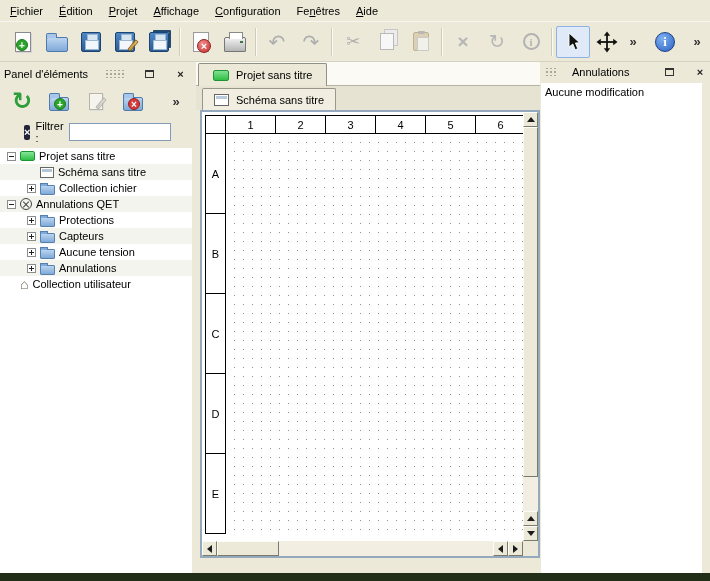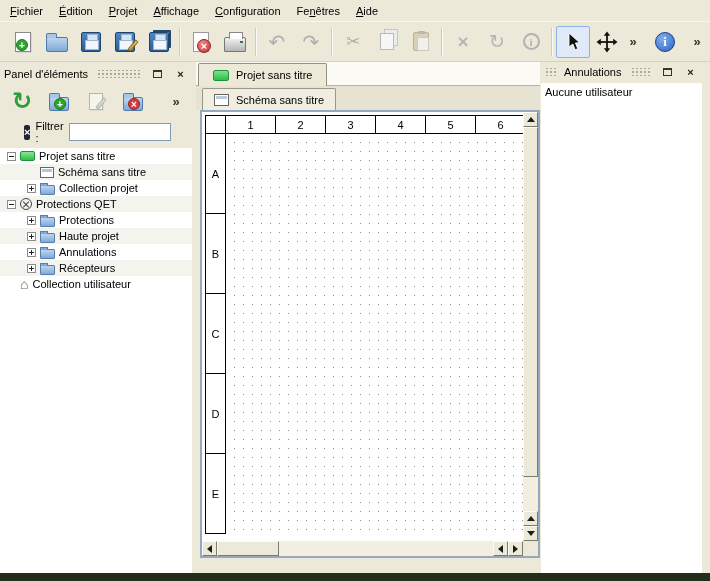--- a/index.html
+++ b/index.html
@@ -54,21 +54,21 @@
   .ic-info::after{content:"i"}
   .ic-info.blue{background:radial-gradient(circle at 35% 30%,#7fb0f0,#2c63c4);border:1px solid #1c3f86;color:#fff;width:20px;height:20px;font-size:13px}
   .ic-close-doc{width:16px;height:20px;background:#fefefe;border:1px solid #9a9a9a;position:relative}
   .badge.bigred{width:14px;height:14px;font-size:11px;line-height:13px;right:-3px;bottom:-2px;background:radial-gradient(circle at 35% 30%,#ef8a8a,#cc2f2f);border:1px solid #8e1f1f}
   .badge.bigred::after{content:"×"}
 
   
   .dock{position:absolute;background:#ece9d8}
   #left-dock{left:0;top:64px;width:192px;bottom:8px}
   #right-dock{left:540px;top:62px;width:162px;bottom:8px}
-  .dock-title{height:16px;display:flex;align-items:center;gap:8px;padding:0 4px;margin-top:2px}
+  .dock-title{height:16px;display:flex;align-items:center;gap:16px;padding:0 4px;margin-top:2px}
   .dock-title .txt{white-space:nowrap}
   .grip{flex:1;height:8px;background-image:radial-gradient(#aca893 1px,transparent 1.2px);background-size:4px 4px;background-position:1px 2px}
   .grip.lead{flex:0 0 12px}
   .dock-btn{width:15px;height:13px;display:flex;align-items:center;justify-content:center;flex:none}
   .float-g{width:9px;height:8px;border:1px solid #333;border-top-width:2px}
   .close-g::after{content:"×";font-size:11px;font-weight:bold;color:#222;line-height:1}
 
   .panel-toolbar{display:flex;align-items:center;gap:9px;padding:5px 8px;height:38px}
   .pt-btn{width:28px;height:28px;display:flex;align-items:center;justify-content:center;position:relative}
   .pt-chev{margin-left:auto;width:16px}
@@ -289,46 +289,46 @@
       <span class="t-label">Projet sans titre</span>
     </div>
     <div class="tree-row lvl1">
       <span class="exp none"></span>
       <span class="t-ic t-schema"></span>
       <span class="t-label">Schéma sans titre</span>
     </div>
     <div class="tree-row lvl1">
       <span class="exp plus"></span>
       <span class="t-ic t-folder"></span>
-      <span class="t-label">Collection projet</span>
+      <span class="t-label">Collection ichier</span>
     </div>
     <div class="tree-row">
       <span class="exp"></span>
       <span class="t-ic t-qet"></span>
-      <span class="t-label">Protections QET</span>
+      <span class="t-label">Annulations QET</span>
     </div>
     <div class="tree-row lvl1">
       <span class="exp plus"></span>
       <span class="t-ic t-folder"></span>
       <span class="t-label">Protections</span>
     </div>
     <div class="tree-row lvl1">
       <span class="exp plus"></span>
       <span class="t-ic t-folder"></span>
-      <span class="t-label">Haute projet</span>
+      <span class="t-label">Capteurs</span>
+    </div>
+    <div class="tree-row lvl1">
+      <span class="exp plus"></span>
+      <span class="t-ic t-folder"></span>
+      <span class="t-label">Aucune tension</span>
     </div>
     <div class="tree-row lvl1">
       <span class="exp plus"></span>
       <span class="t-ic t-folder"></span>
       <span class="t-label">Annulations</span>
-    </div>
-    <div class="tree-row lvl1">
-      <span class="exp plus"></span>
-      <span class="t-ic t-folder"></span>
-      <span class="t-label">Récepteurs</span>
     </div>
     <div class="tree-row">
       <span class="exp none"></span>
       <span class="t-ic gly gly-home"></span>
       <span class="t-label">Collection utilisateur</span>
     </div>
   </div>
 </div>
 
 <div id="center">
@@ -404,17 +404,17 @@
     <span class="txt">Annulations</span>
     <span class="grip"></span>
     <span class="dock-btn">
         <span class="float-g"></span>
       </span>
     <span class="dock-btn">
         <span class="close-g"></span>
       </span>
   </div>
   <div class="undo-list">
-    <div class="undo-text">Aucune utilisateur</div>
+    <div class="undo-text">Aucune modification</div>
   </div>
 </div>
 
 <div class="bottom-strip"></div>
 
 </body></html>

